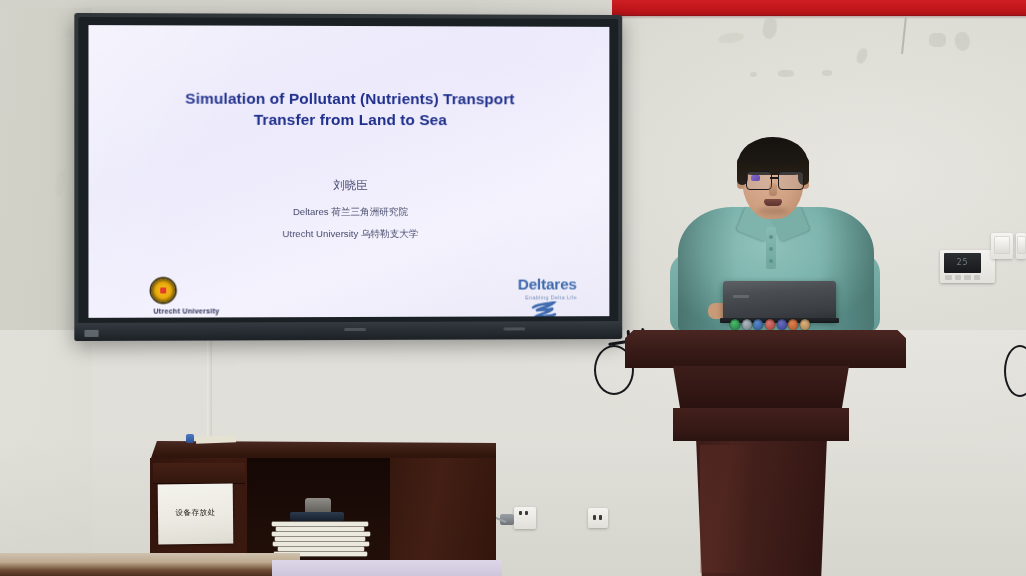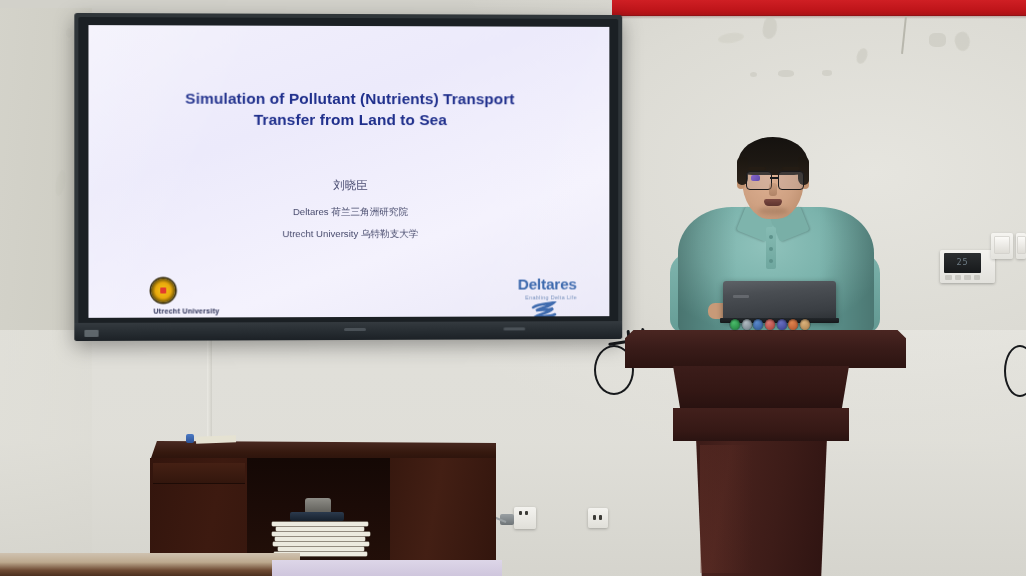--- a/index.html
+++ b/index.html
@@ -535,20 +535,23 @@
   <div class="plug-wire"></div>
   <div class="outlet" style="left:588px;top:508px;width:20px;height:20px;">
     <span class="hole" style="left:5px;top:7px;width:3px;height:5px;"></span>
     <span class="hole" style="left:11px;top:7px;width:3px;height:5px;"></span>
   </div>
 
   <div class="cab-top"></div>
   <div class="cab-body"></div>
   <div class="cab-shelf-dark"></div>
   <div class="cab-left-drawer"></div>
+  <div class="cab-sign">
+    <div class="cab-sign-text">设备存放处</div>
+  </div>
 
   <div class="papers">
     <div class="paper-roll"></div>
     <div class="paper-dark"></div>
     <div class="paper" style="top:12px;width:96px;"></div>
     <div class="paper" style="top:17px;width:88px;left:4px;"></div>
     <div class="paper" style="top:22px;width:98px;"></div>
     <div class="paper" style="top:27px;width:90px;left:3px;"></div>
     <div class="paper" style="top:32px;width:96px;left:1px;"></div>
     <div class="paper" style="top:37px;width:86px;left:6px;"></div>

